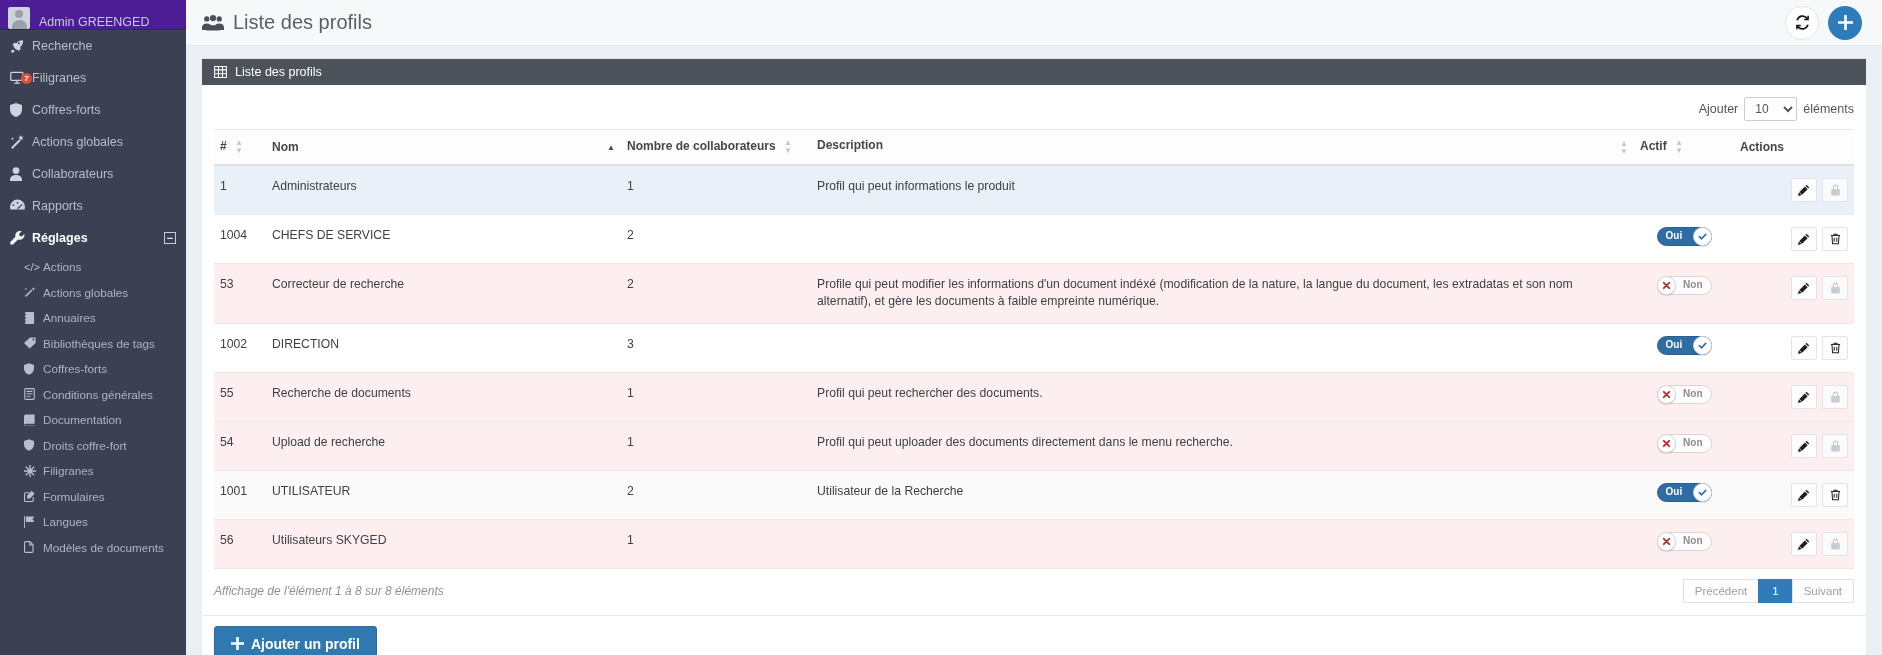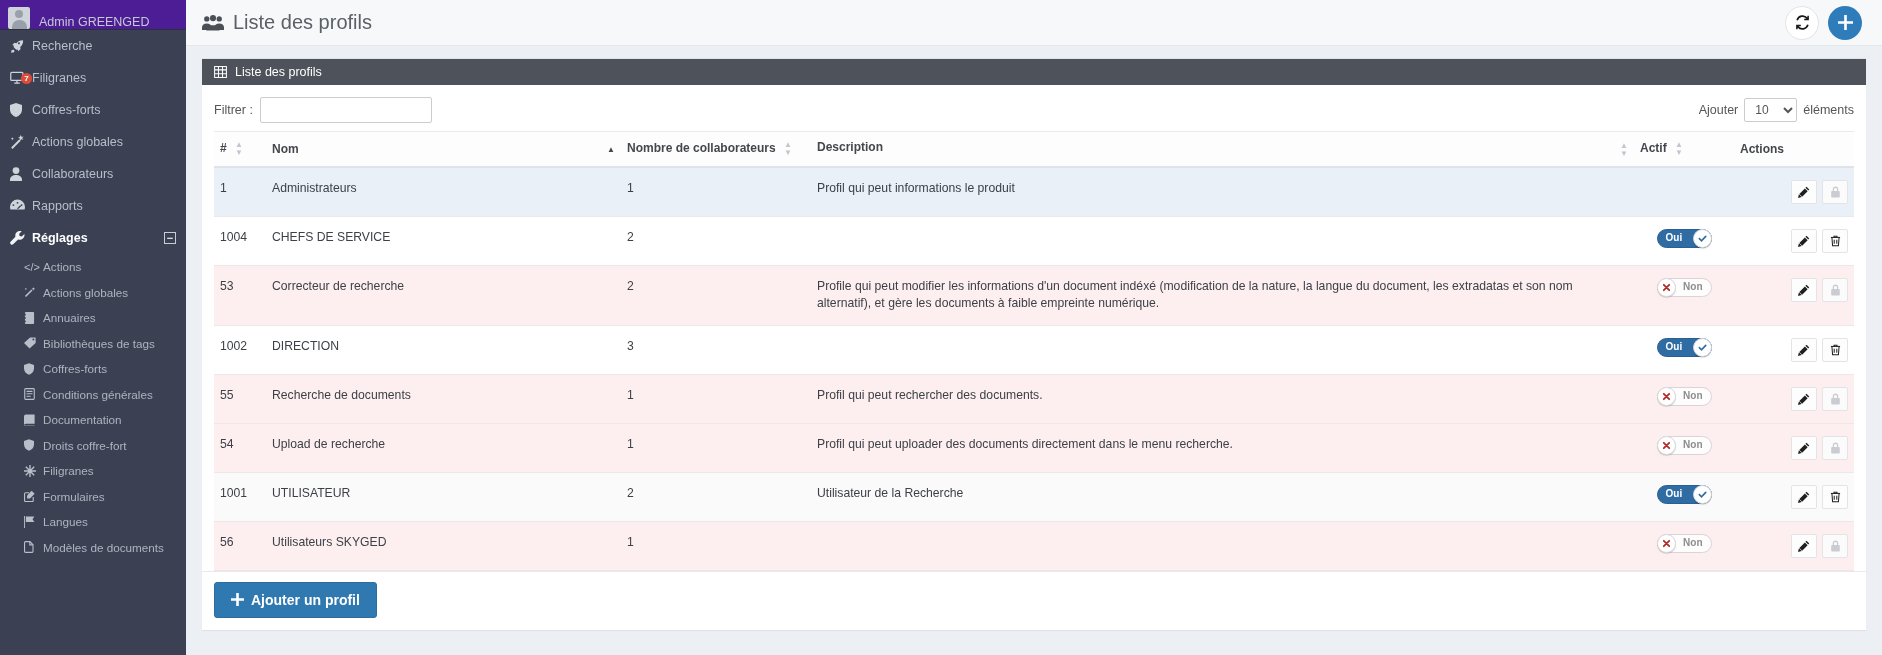--- a/index.html
+++ b/index.html
@@ -484,24 +484,20 @@
                 <rect x="0.6" y="0.6" width="12.8" height="11.8"></rect>
                 <path d="M0.6 4.2h12.8M0.6 8.3h12.8M4.8 0.6v11.8M9.2 0.6v11.8"></path>
               </svg>
           </span>
           <span>Liste des profils</span>
         </div>
 
         <div class="box-body">
 
           <div class="table-top">
-            <label class="filter-wrap">
-              <span>Filtrer :</span>
-              <input class="filter-input" type="text" value="" placeholder="" style="">
-            </label>
             <div class="length-wrap">
               <span>Ajouter</span>
               <select class="length-select"><option>10</option><option>25</option><option>50</option><option>100</option></select>
               <span>éléments</span>
             </div>
           </div>
 
           <table class="dt">
             <thead>
               <tr>
@@ -771,20 +767,28 @@
                         <svg width="11" height="12" viewBox="0 0 12 13" fill="#c9ccd1">
                           <path d="M3 5.4V3.6a3 3 0 0 1 6 0v1.8h-1.4V3.6a1.6 1.6 0 0 0-3.2 0v1.8z"></path>
                           <rect x="1.3" y="5.4" width="9.4" height="7" rx="1"></rect>
                         </svg>
                       </span>
                     </span></td>
                 </tr>
               </tbody>
           </table>
 
+          <div class="table-bottom">
+            <div class="dt-info">Affichage de l'élément 1 à 8 sur 8 éléments</div>
+            <div class="pagination">
+              <div class="pg">Précédent</div>
+              <div class="pg num active">1</div>
+              <div class="pg">Suivant</div>
+            </div>
+          </div>
         </div>
 
         <div class="box-footer">
           <button class="btn-primary">
             <span>
               <svg width="13" height="13" viewBox="0 0 16 16" fill="#ffffff">
                   <path d="M6.4 0h3.2v6.4H16v3.2H9.6V16H6.4V9.6H0V6.4h6.4z"></path>
                 </svg>
             </span>
             <span>Ajouter un profil</span>

